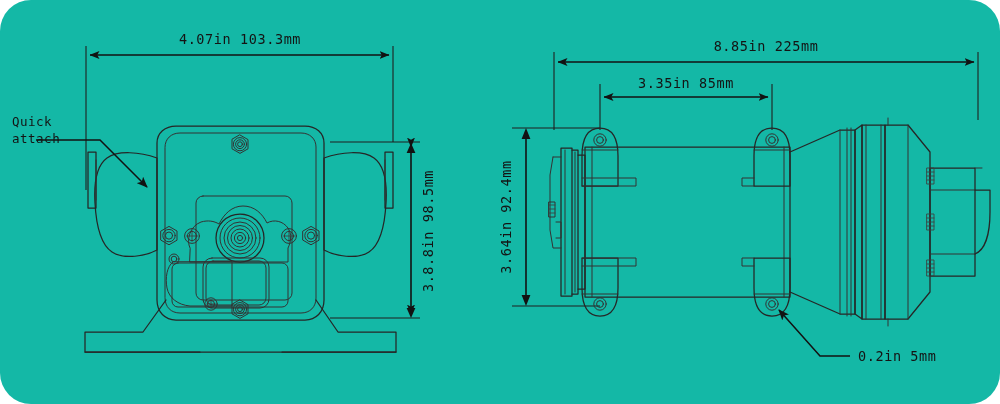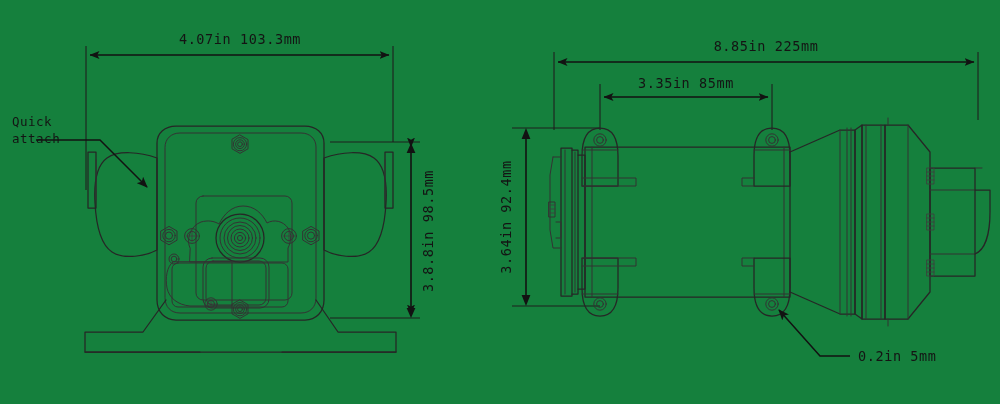--- a/index.html
+++ b/index.html
@@ -12,21 +12,22 @@
     width: 1000px;
     height: 404px;
     overflow: hidden;
     font-family: "DejaVu Sans Mono", "Liberation Mono", monospace;
     color: #1a1a1a;
   }
   #sheet {
     position: relative;
     width: 1000px;
     height: 404px;
-    background: #15803d;
+    background: #14b8a6;
+    border-radius: 31px;
   }
   svg#drawing {
     position: absolute;
     left: 0;
     top: 0;
     width: 1000px;
     height: 404px;
     display: block;
   }
   .dimtext {

